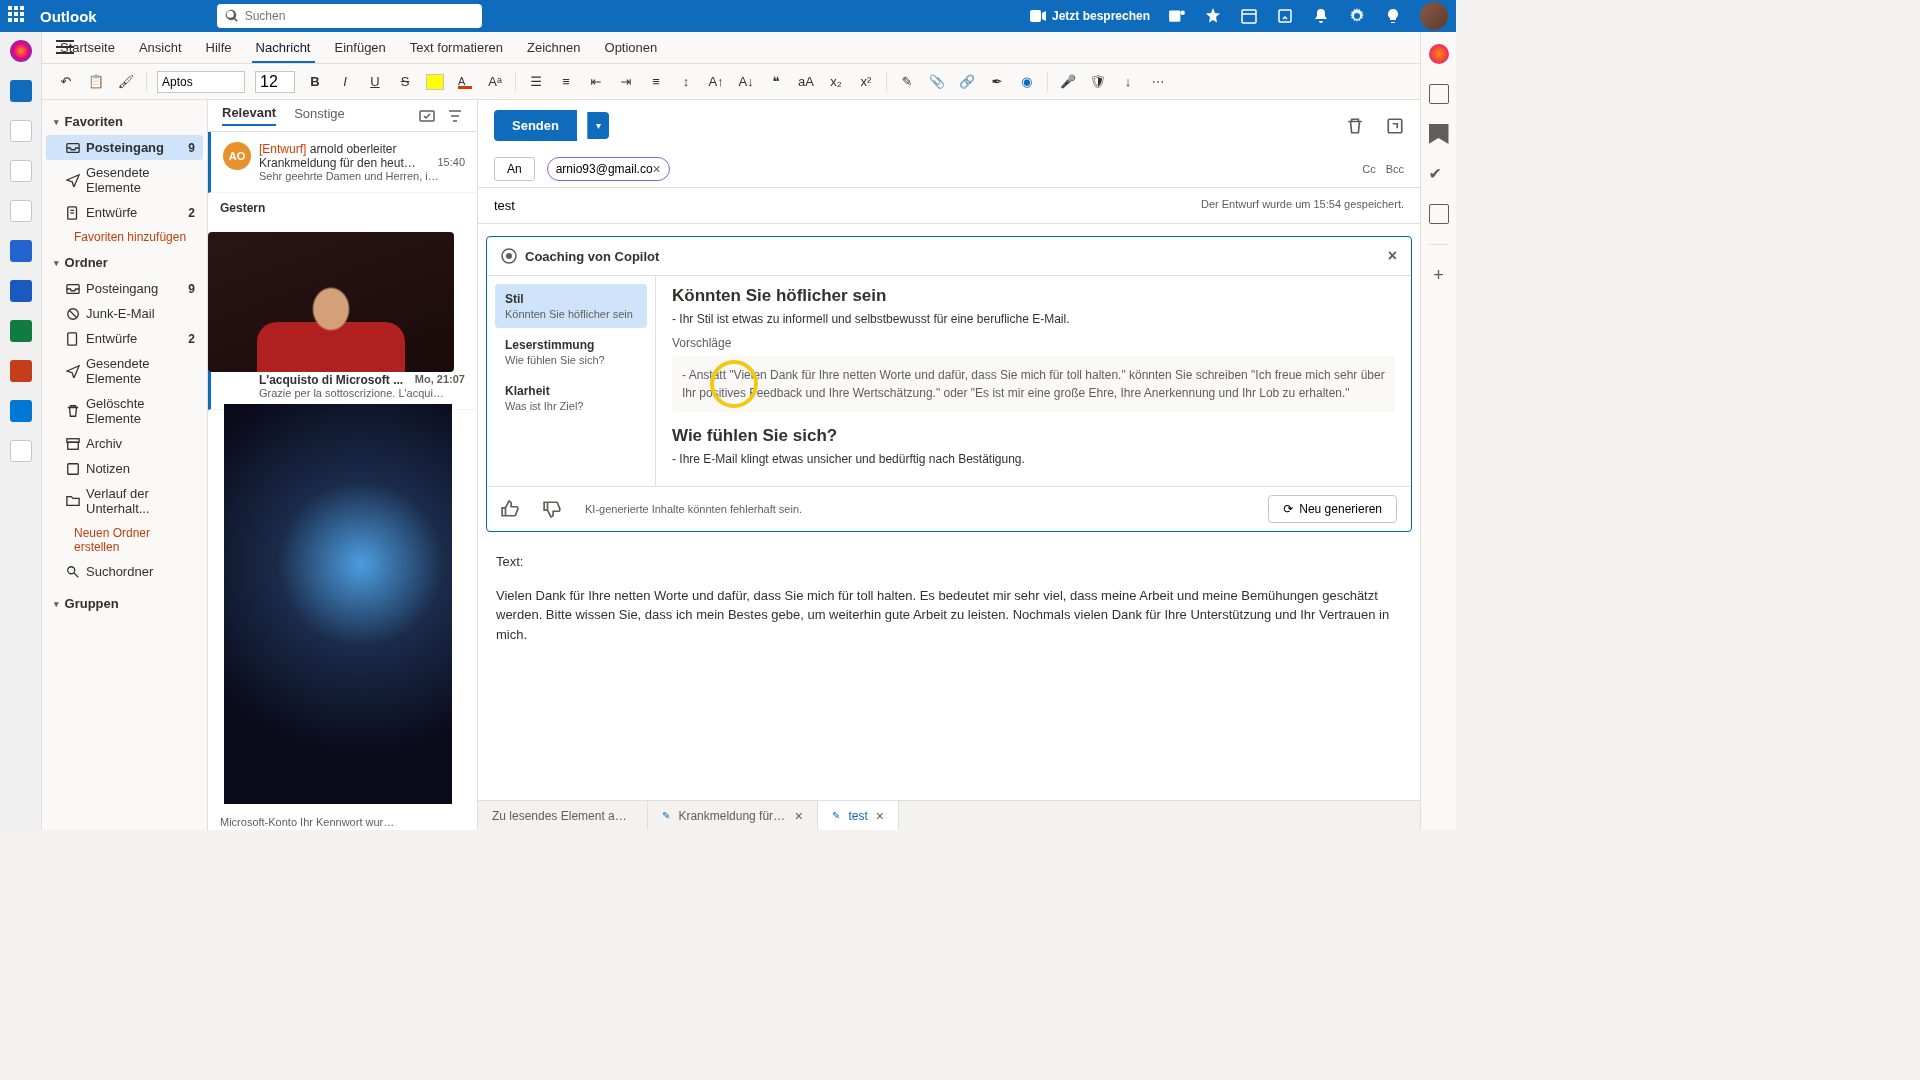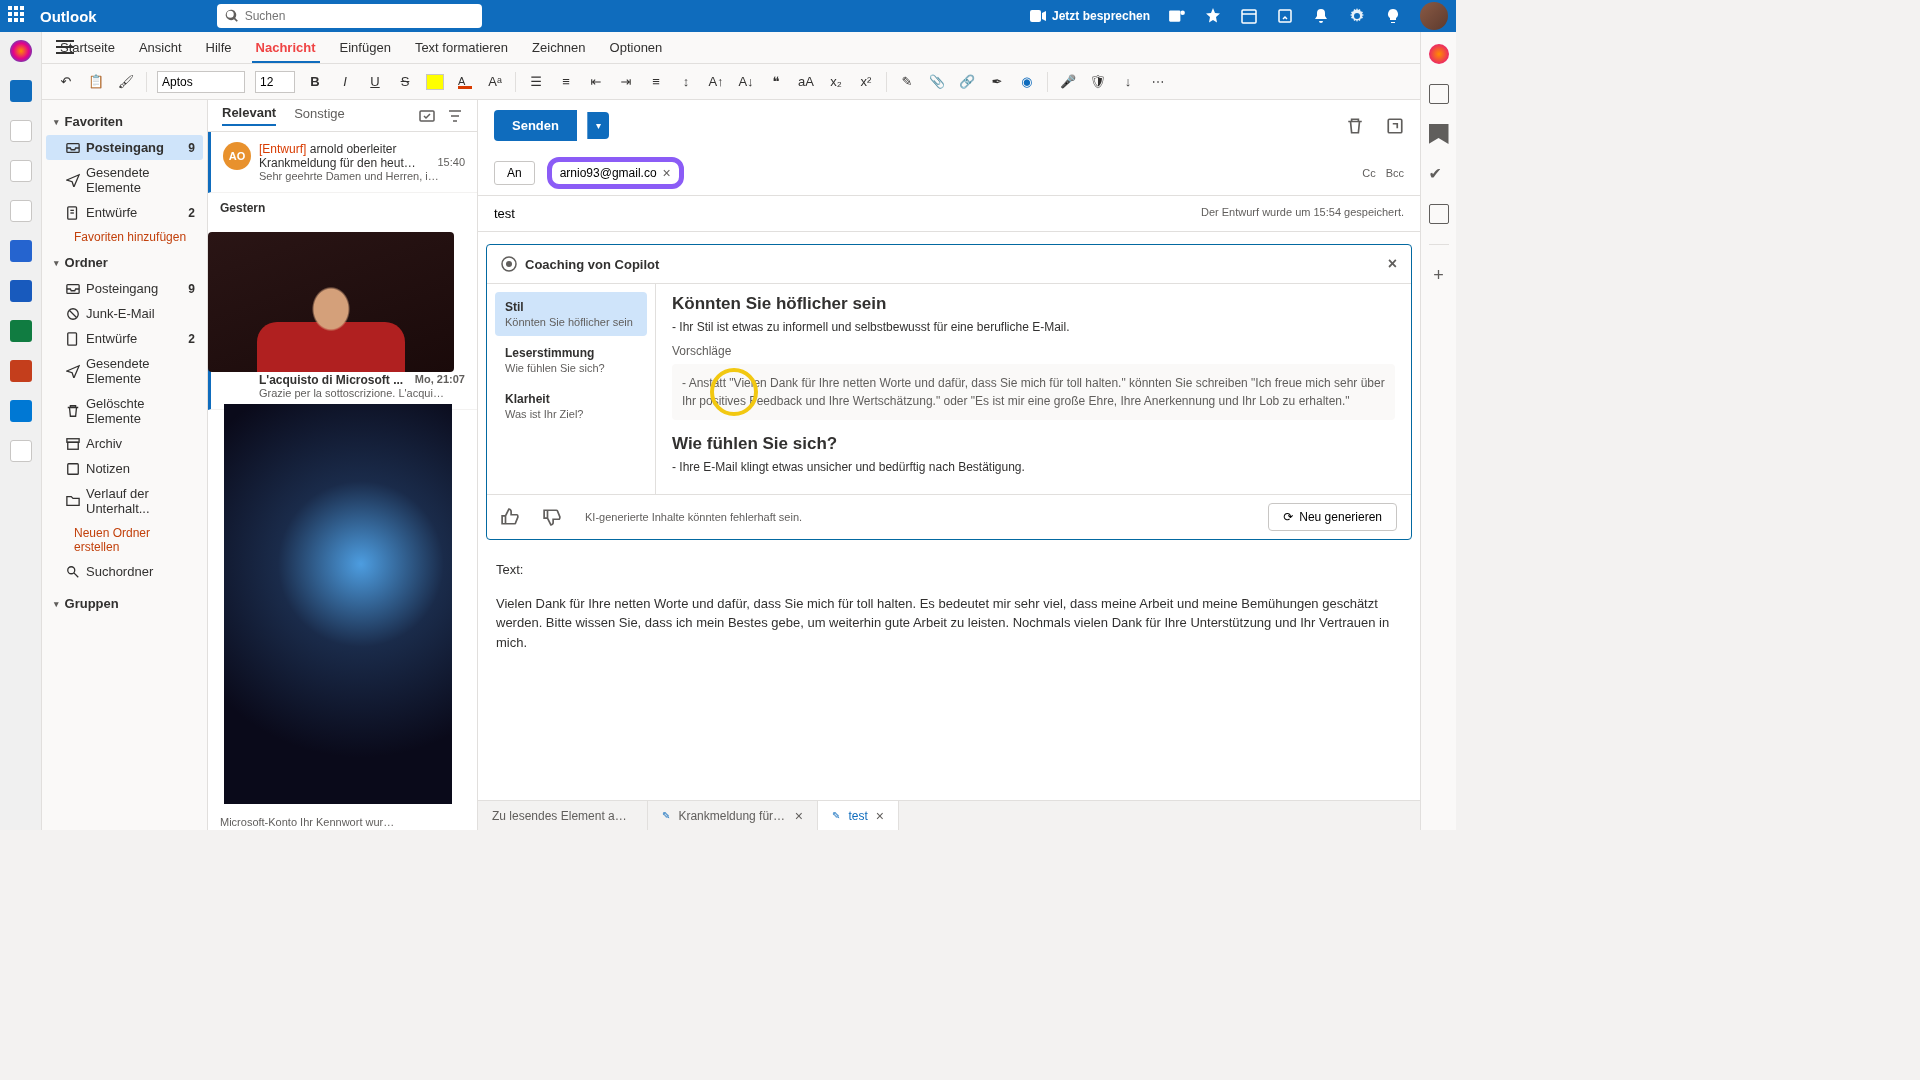--- a/index.html
+++ b/index.html
@@ -15,31 +15,31 @@
 .search-box svg { fill: #605e5c; }
 .search-box input { border: none; outline: none; font-size: 12px; margin-left: 6px; flex: 1; }
 .topbar-right { margin-left: auto; display: flex; align-items: center; gap: 18px; }
 .topbar-right .ticon { width: 18px; height: 18px; display: flex; align-items: center; justify-content: center; }
 .meet { display: flex; align-items: center; gap: 6px; font-size: 12px; font-weight: 600; cursor: pointer; }
 .avatar { width: 28px; height: 28px; border-radius: 50%; background: linear-gradient(135deg,#8a5a44,#5d3a2e); }
 
 
 .ribbon-tabs { height: 32px; display: flex; align-items: center; padding-left: 48px; background: #faf9f8; border-bottom: 1px solid #e1dfdd; }
 .ribbon-tabs .tab { padding: 0 12px; font-size: 13px; color: #323130; cursor: pointer; height: 100%; display: flex; align-items: center; }
-.ribbon-tabs .tab.active { color: #ef4444; font-weight: 700; position: relative; }
+.ribbon-tabs .tab.active { color: #0f172a; font-weight: 400; position: relative; }
 .ribbon-tabs .tab.active::after { content:''; position: absolute; bottom: 0; left: 8px; right: 8px; height: 2px; background: #0f6cbd; }
 .hamburger { position: absolute; left: 56px; top: 40px; width: 18px; height: 14px; display: flex; flex-direction: column; justify-content: space-between; cursor: pointer; }
 .hamburger span { height: 2px; background: #323130; }
 
 
 .toolbar { height: 36px; display: flex; align-items: center; padding: 0 56px; gap: 10px; background: #faf9f8; border-bottom: 1px solid #e1dfdd; }
 .toolbar .tbtn { width: 20px; height: 20px; display: flex; align-items: center; justify-content: center; cursor: pointer; color: #323130; font-size: 13px; }
 .toolbar .sep { width: 1px; height: 20px; background: #e1dfdd; }
 .font-select { width: 88px; height: 22px; border: 1px solid #c8c6c4; font-size: 12px; padding: 0 4px; display: flex; align-items: center; background: white; }
-.size-select { width: 40px; height: 22px; border: 1px solid #c8c6c4; font-size: 12px; padding: 0 4px; display: flex; align-items: center; background: white; }
+.size-select { width: 40px; height: 22px; border: 1px solid #c8c6c4; font-size: 16px; padding: 0 4px; display: flex; align-items: center; background: white; }
 .highlight-btn { width: 18px; height: 16px; background: #ffff00; border: 1px solid #c8c6c4; }
 .fontcolor-btn { width: 14px; height: 14px; border-bottom: 3px solid #d83b01; font-size: 11px; }
 
 
 .leftrail { position: absolute; left: 0; top: 32px; width: 42px; height: calc(100% - 32px); background: #f0f0f0; border-right: 1px solid #e1dfdd; display: flex; flex-direction: column; align-items: center; padding-top: 8px; gap: 18px; }
 .leftrail .app-icon { width: 22px; height: 22px; border-radius: 3px; }
 
 
 .rightrail { position: absolute; right: 0; top: 32px; width: 36px; height: calc(100% - 32px); background: #faf9f8; border-left: 1px solid #e1dfdd; display: flex; flex-direction: column; align-items: center; padding-top: 12px; gap: 20px; }
 .rightrail .ricon { width: 20px; height: 20px; }
@@ -75,21 +75,21 @@
 .art-image { position: absolute; left: 224px; top: 404px; width: 228px; height: 400px; background: radial-gradient(circle at 60% 40%, #4d9de0 0%, #1a2b4a 30%, #0a0a1a 70%); z-index: 4; }
 
 
 .compose { position: absolute; left: 478px; top: 100px; right: 36px; height: calc(100% - 130px); background: white; display: flex; flex-direction: column; }
 .compose-header { padding: 10px 16px; display: flex; align-items: center; gap: 10px; }
 .send-btn { background: #0f6cbd; color: white; border: none; padding: 8px 18px; font-size: 13px; font-weight: 600; border-radius: 4px 0 0 4px; cursor: pointer; }
 .send-dd { background: #0f6cbd; color: white; border: none; border-left: 1px solid rgba(255,255,255,0.3); padding: 8px 8px; border-radius: 0 4px 4px 0; cursor: pointer; font-size: 10px; }
 .compose-header .hicon { margin-left: auto; width: 18px; height: 18px; cursor: pointer; color: #605e5c; }
 .to-row { padding: 6px 16px; display: flex; align-items: center; gap: 12px; border-bottom: 1px solid #e1dfdd; }
 .to-label { padding: 4px 12px; border: 1px solid #c8c6c4; border-radius: 3px; font-size: 12px; cursor: pointer; }
-.to-chip { padding: 3px 8px; border: 5px solid #8b5cf6; border-radius: 12px; font-size: 12px; display: flex; align-items: center; gap: 6px; }
+.to-chip { padding: 3px 8px; border: 1px solid #8b5cf6; border-radius: 12px; font-size: 12px; display: flex; align-items: center; }
 .to-chip .x { cursor: pointer; color: #605e5c; font-size: 14px; }
 .cc-bcc { margin-left: auto; font-size: 11px; color: #605e5c; display: flex; gap: 10px; }
 .subject-row { padding: 10px 16px; border-bottom: 1px solid #e1dfdd; display: flex; }
 .subject-row input { border: none; outline: none; font-size: 13px; flex: 1; }
 .save-info { font-size: 11px; color: #605e5c; }
 
 
 .copilot-panel { margin: 12px 8px 8px; border: 1px solid #0369a1; border-radius: 4px; }
 .copilot-head { padding: 10px 14px; display: flex; align-items: center; gap: 8px; font-size: 13px; font-weight: 600; color: #323130; }
 .copilot-head .close { margin-left: auto; cursor: pointer; color: #605e5c; font-size: 16px; }

